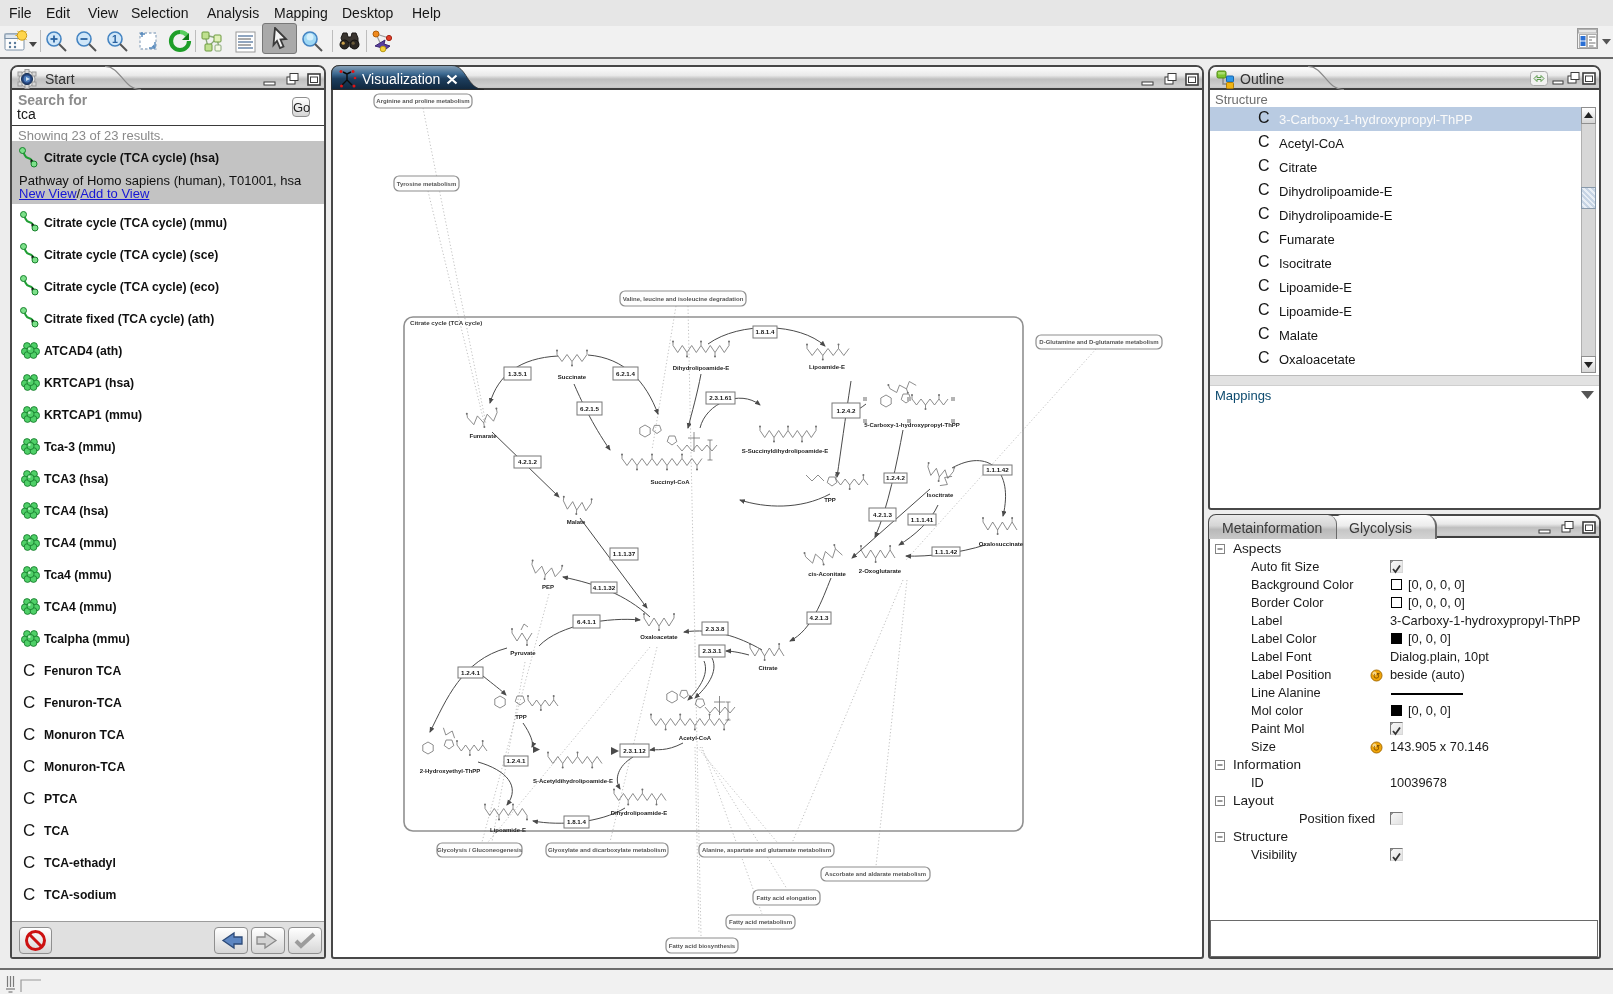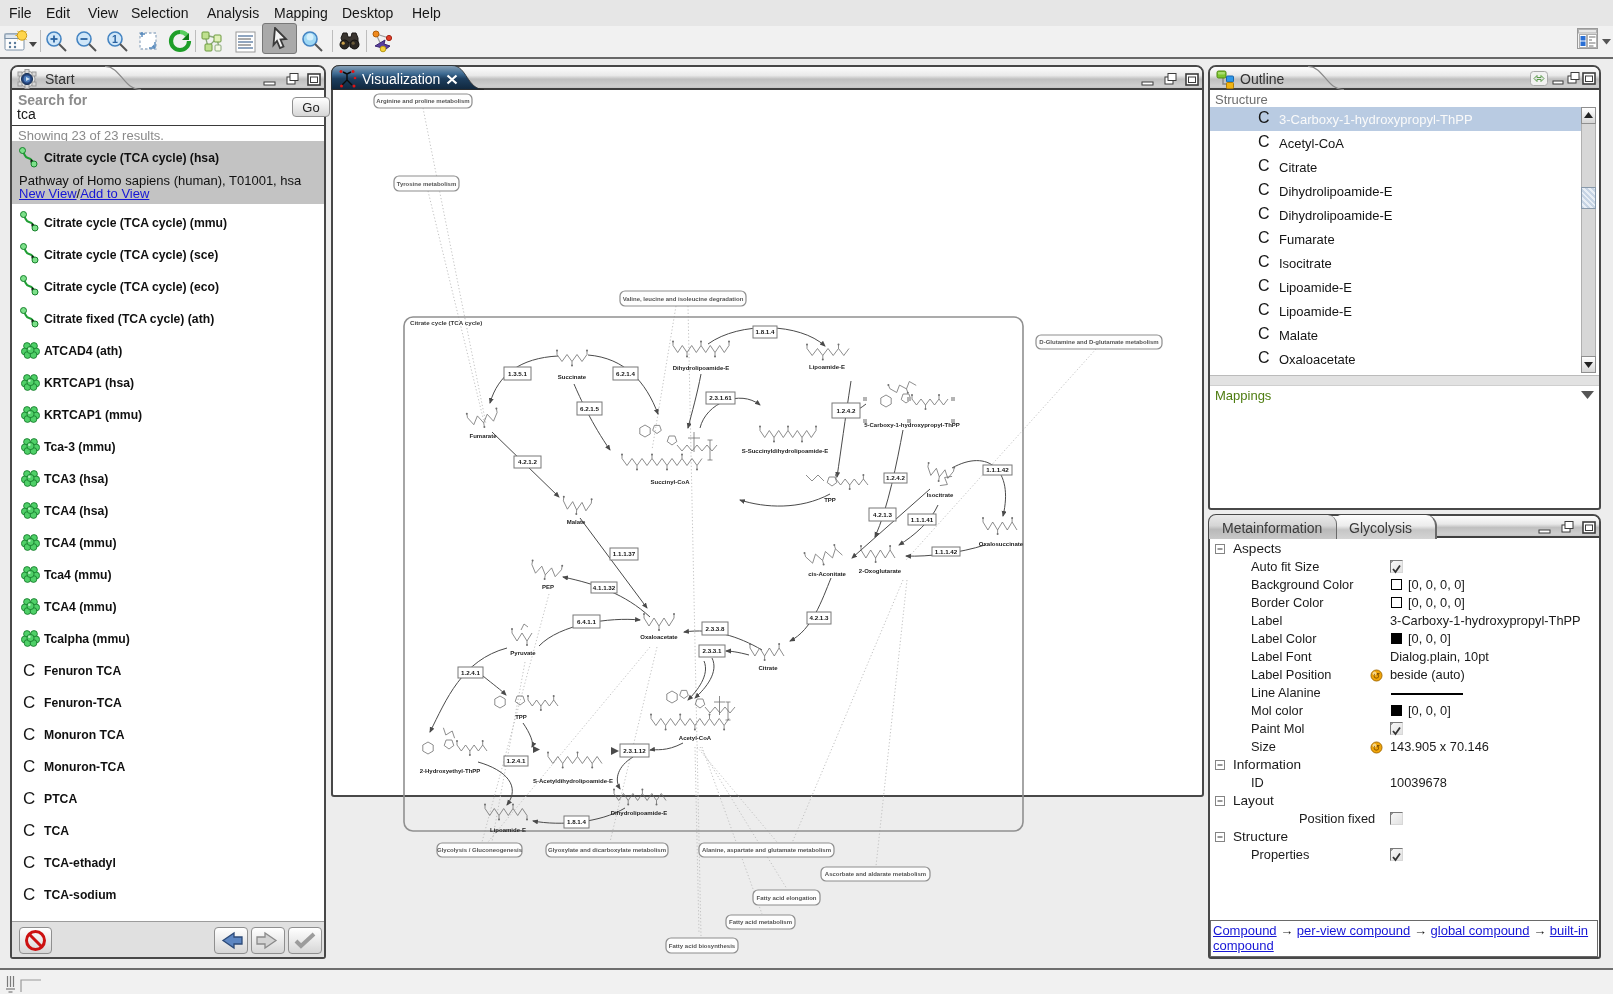--- a/index.html
+++ b/index.html
@@ -214,21 +214,21 @@
   <svg class="abs" style="right:3px; top:6px;" width="58" height="13" viewBox="0 0 58 13">
     <rect x="1" y="9" width="11" height="3" fill="#fff" stroke="#3c3c3c"></rect>
     <rect x="24" y="4" width="8" height="7" fill="#fff" stroke="#3c3c3c"></rect>
     <rect x="27" y="0.5" width="8" height="7" fill="#fff" stroke="#3c3c3c"></rect>
     <rect x="45" y="1" width="12" height="11" fill="#fff" stroke="#3c3c3c" stroke-width="1.6"></rect>
     <rect x="47.5" y="4" width="7" height="5.5" fill="none" stroke="#3c3c3c"></rect>
   </svg>
 
   <div class="abs" style="left:6px; top:25px; font-size:14px; font-weight:bold; color:#8c8c8c;">Search for</div>
   <div class="abs" style="left:5px; top:39px; font-size:14px; color:#161616;">tca</div>
-  <div class="btn3d" style="left:280px; top:30px; width:38px; height:20px;">
+  <div class="btn3d" style="left:280px; top:30px; width:18px; height:20px;">
     <div style="text-align:center; font-size:13px; color:#222; padding-top:2px;">Go</div>
   </div>
   <div class="abs" style="left:0; top:58px; width:312px; height:1px; background:#3a3a3a;"></div>
   <div class="abs" style="left:6px; top:61px; font-size:13px; color:#8a8a8a;">Showing 23 of 23 results.</div>
 
   <div class="abs" style="left:0px; top:74px; width:312px; height:63px; background:#c3c3c3;"></div>
   <svg class="abs pathicon" style="left:7px; top:80px;" width="21" height="21" viewBox="0 0 21 21">
     <path d="M3,4 C7,8 5,10 9,11 C13,12 12,13 14,15" fill="none" stroke="#1f9e33" stroke-width="2"></path>
     <path d="M12 12 l3.2 3 -4 0.6 z" fill="#111"></path>
     <circle cx="3.5" cy="3.5" r="3" fill="#7de08a" stroke="#15802a"></circle>
@@ -432,21 +432,21 @@
         <path d="M13 5 v4 h-8 v7 h8 v4 l11 -7.5 z" fill="#d3d3d3" stroke="#8a8a8a" stroke-width="1.3"></path>
       </svg>
   </div>
   <div class="btn3d" style="left:276px; top:860px; width:34px; height:27px;">
     <svg width="32" height="25" viewBox="0 0 32 25">
         <path d="M7 13 l5 5 L25 6" fill="none" stroke="#9c9c9c" stroke-width="4"></path>
       </svg>
   </div>
 </div>
 
-<div class="panel" id="vizpanel" style="left:331px; top:65px; width:873px; height:732px;">
+<div class="panel" id="vizpanel" style="left:331px; top:65px; width:873px; height:894px;">
   <div class="titlebar"></div>
   <svg class="abs" style="left:-2px; top:-2px;" width="155" height="25" viewBox="0 0 155 25">
     <defs>
         <linearGradient id="tabgrad" x1="0" y1="0" x2="0" y2="1">
       <stop offset="0" stop-color="#8ba3b8"></stop>
           <stop offset="0.35" stop-color="#3c6991"></stop>
       <stop offset="0.55" stop-color="#1d3e5e"></stop>
           <stop offset="1" stop-color="#10273d"></stop>
     </linearGradient>
       </defs>
@@ -909,21 +909,21 @@
   </div>
   <div class="abs btn3d" style="left:371px; top:289px; width:15px; height:17px; border-radius:0;">
     <svg width="13" height="15">
         <path d="M6.5 11 l4.5 -6 h-9 z" fill="#222"></path>
       </svg>
   </div>
   <div class="abs" style="left:371px; top:120px; width:15px; height:22px; border:1px solid #8899aa; background:
     repeating-linear-gradient(45deg,#c6d4e4 0 2px,#e8eef5 2px 4px);"></div>
 
   <div class="abs" style="left:0px; top:308px; width:389px; height:11px; background:#e2e2e2; border-top:1px solid #bbb; border-bottom:1px solid #cfcfcf;"></div>
-  <div class="abs" style="left:5px; top:321px; font-size:13px; color:#4d7c0f;">Mappings</div>
+  <div class="abs" style="left:5px; top:321px; font-size:13px; color:#0c4a6e;">Mappings</div>
   <svg class="abs" style="left:371px; top:324px;" width="14" height="9">
       <path d="M0 0 h13 l-6.5 8 z" fill="#555"></path>
     </svg>
 </div>
 
 <div class="panel" id="propspanel" style="left:1208px; top:514px; width:393px; height:445px;">
   <div class="titlebar" style="height:22px;"></div>
   <div class="abs" style="left:-1px; top:-1px; width:128px; height:24px; background:linear-gradient(#e9e9e9,#d5d5d5 45%,#b9b9b9 60%,#c8c8c8); border-right:1.5px solid #6a6a6a; border-radius:7px 9px 0 0;"></div>
   <div class="abs" style="left:127px; top:-1px; width:100px; height:24px; background:linear-gradient(#fefefe,#ececec 45%,#c6c6c6 62%,#d4d4d4); border-right:2px solid #6a6a6a; border-radius:4px 11px 0 0;"></div>
   <div class="abs" style="left:12px; top:4px; font-size:14px; color:#3a3a3a;">Metainformation</div>
@@ -992,22 +992,19 @@
       <line x1="2.5" y1="5" x2="7.5" y2="5" stroke="#333"></line>
     </svg>
   <div class="prow" style="left:23px; top:277px; font-size:13.6px;">Layout</div>
   <div class="prow" style="left:41px; top:295px;margin-left:48px;">Position fixed</div>
   <div class="abs" style="left:180px; top:296px; width:13px; height:13px; background:linear-gradient(135deg,#9a9a9a 0 1.5px,#f4f4f4 1.5px 3px,#e2e2e2); border:1px solid #7a7a7a; border-right-color:#d8d8d8; border-bottom-color:#d8d8d8;"></div>
   <svg class="abs" style="left:5px; top:316px;" width="10" height="10">
       <rect x="0.5" y="0.5" width="9" height="9" fill="#fff" stroke="#848484"></rect>
       <line x1="2.5" y1="5" x2="7.5" y2="5" stroke="#333"></line>
     </svg>
   <div class="prow" style="left:23px; top:313px; font-size:13.6px;">Structure</div>
-  <div class="prow" style="left:41px; top:331px;">Properties</div>
+  <div class="prow" style="left:41px; top:331px;">Visibility</div>
   <div class="abs" style="left:180px; top:332px; width:13px; height:13px; background:linear-gradient(135deg,#9a9a9a 0 1.5px,#f4f4f4 1.5px 3px,#e2e2e2); border:1px solid #7a7a7a; border-right-color:#d8d8d8; border-bottom-color:#d8d8d8;"><svg width="11" height="11" viewBox="0 0 11 11">
         <path d="M2 5 l2.5 3 L9 1.5" stroke="#333" stroke-width="1.8" fill="none"></path>
       </svg></div>
 
   <div class="abs" style="left:0px; top:404px; width:388px; height:37px; background:#fff; border:1px solid #6a6a6a;"></div>
-  <div class="abs" style="left:3px; top:408px; width:380px; font-size:13px; line-height:14.5px; color:#141414;">
-    <span class="lnk">Compound</span> → <span class="lnk">per-view compound</span> → <span class="lnk">global compound</span> → <span class="lnk">built-in compound</span>
-  </div>
 </div>
 
 </body></html>

